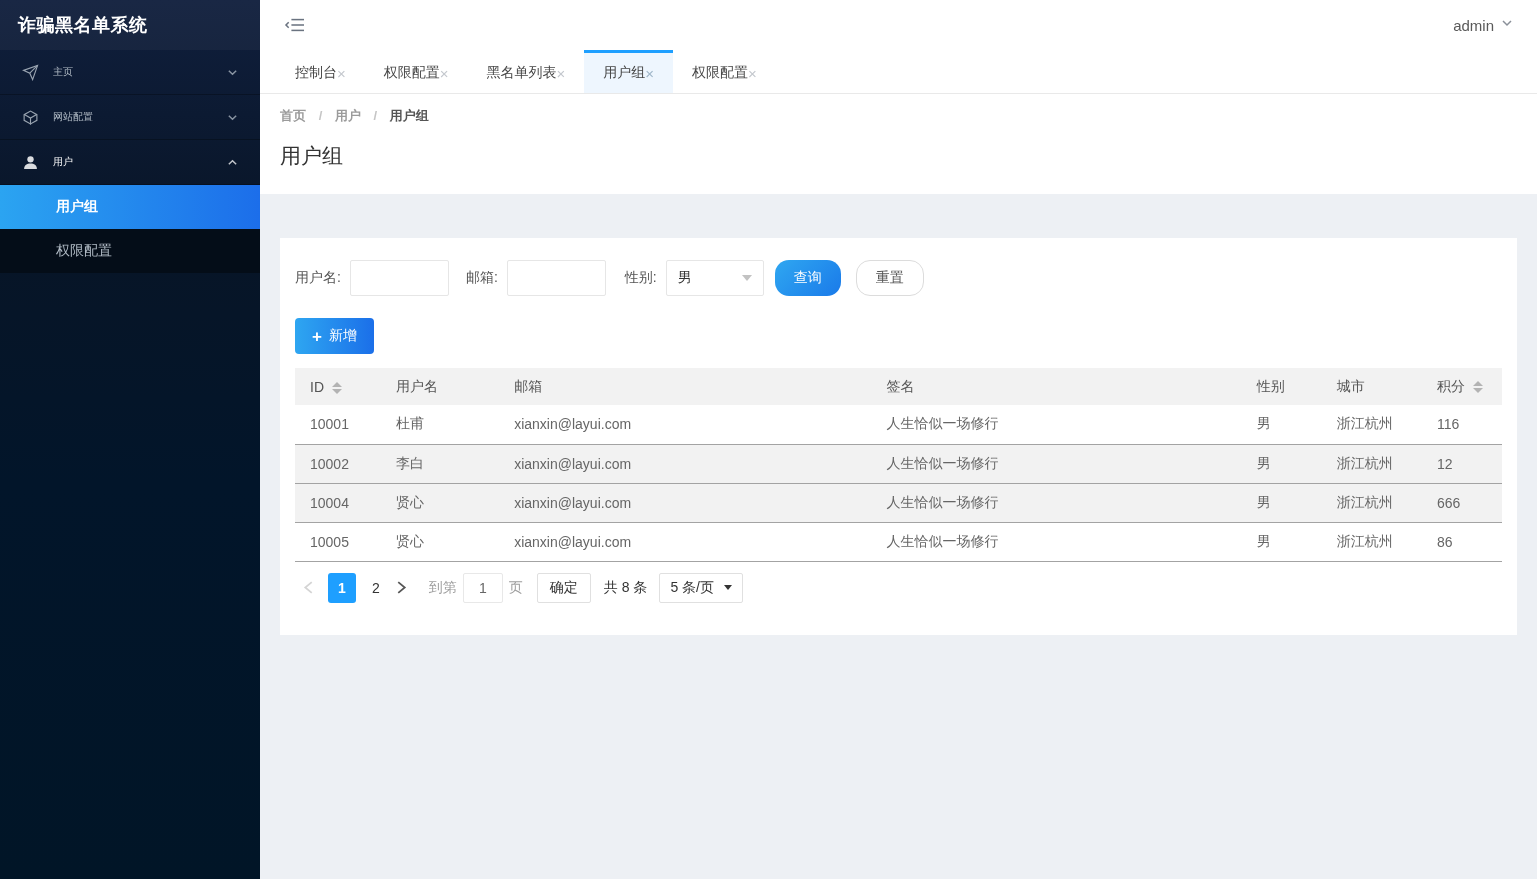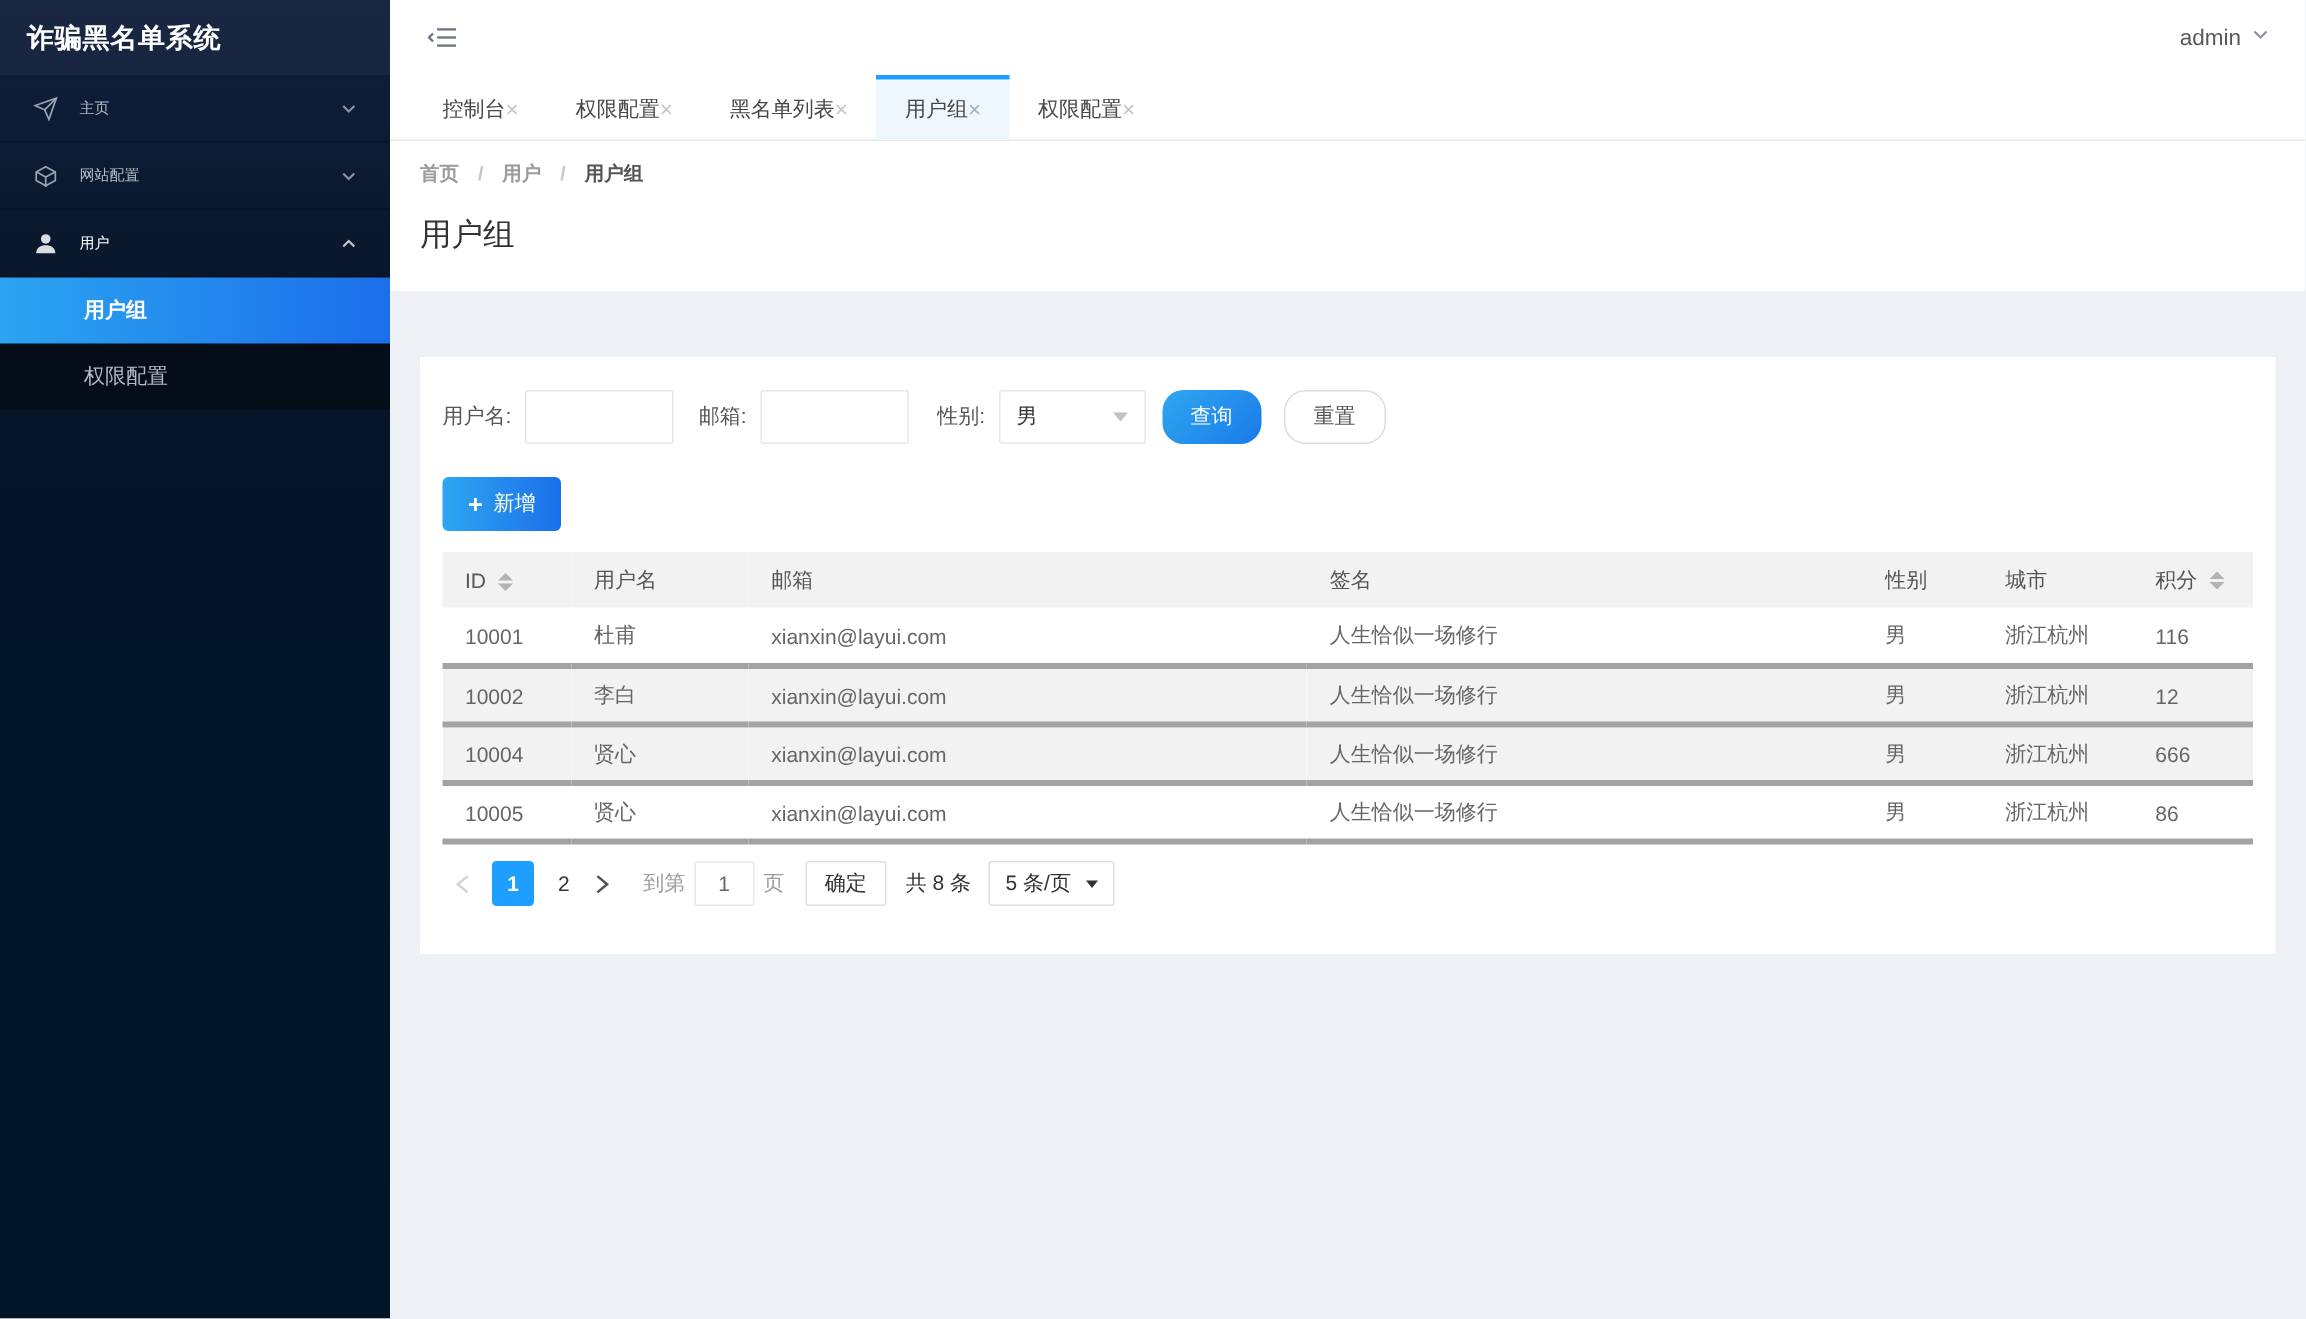--- a/index.html
+++ b/index.html
@@ -107,21 +107,21 @@
   .btn-add .plus { font-size:17px; font-weight:bold; line-height:1; }
 
   
   table { width:100%; border-collapse:collapse; margin-top:14px; font-size:14px; table-layout:fixed; }
   thead th {
     background:#f2f2f2; height:37px; text-align:left; font-weight:normal;
     color:#555; padding:0 15px; white-space:nowrap;
   }
   tbody td {
     height:39px; padding:0 15px; color:#666;
-    border-bottom:4px solid #a3a3a3; white-space:nowrap; overflow:hidden;
+    border-bottom:1px solid #a3a3a3; white-space:nowrap; overflow:hidden;
   }
   tbody tr.stripe { background:#f2f2f2; }
   .sort { display:inline-flex; flex-direction:column; gap:2px; margin-left:8px; vertical-align:middle; }
   .sort i { display:block; width:0; height:0; border-left:5px solid transparent; border-right:5px solid transparent; }
   .sort .up  { border-bottom:5px solid #b3b3b3; }
   .sort .dn  { border-top:5px solid #b3b3b3; }
 
   
   .pager { margin-top:11px; display:flex; align-items:center; font-size:14px; color:#666; }
   .pg-arrow { width:26px; height:30px; display:flex; align-items:center; justify-content:center; cursor:pointer; }

